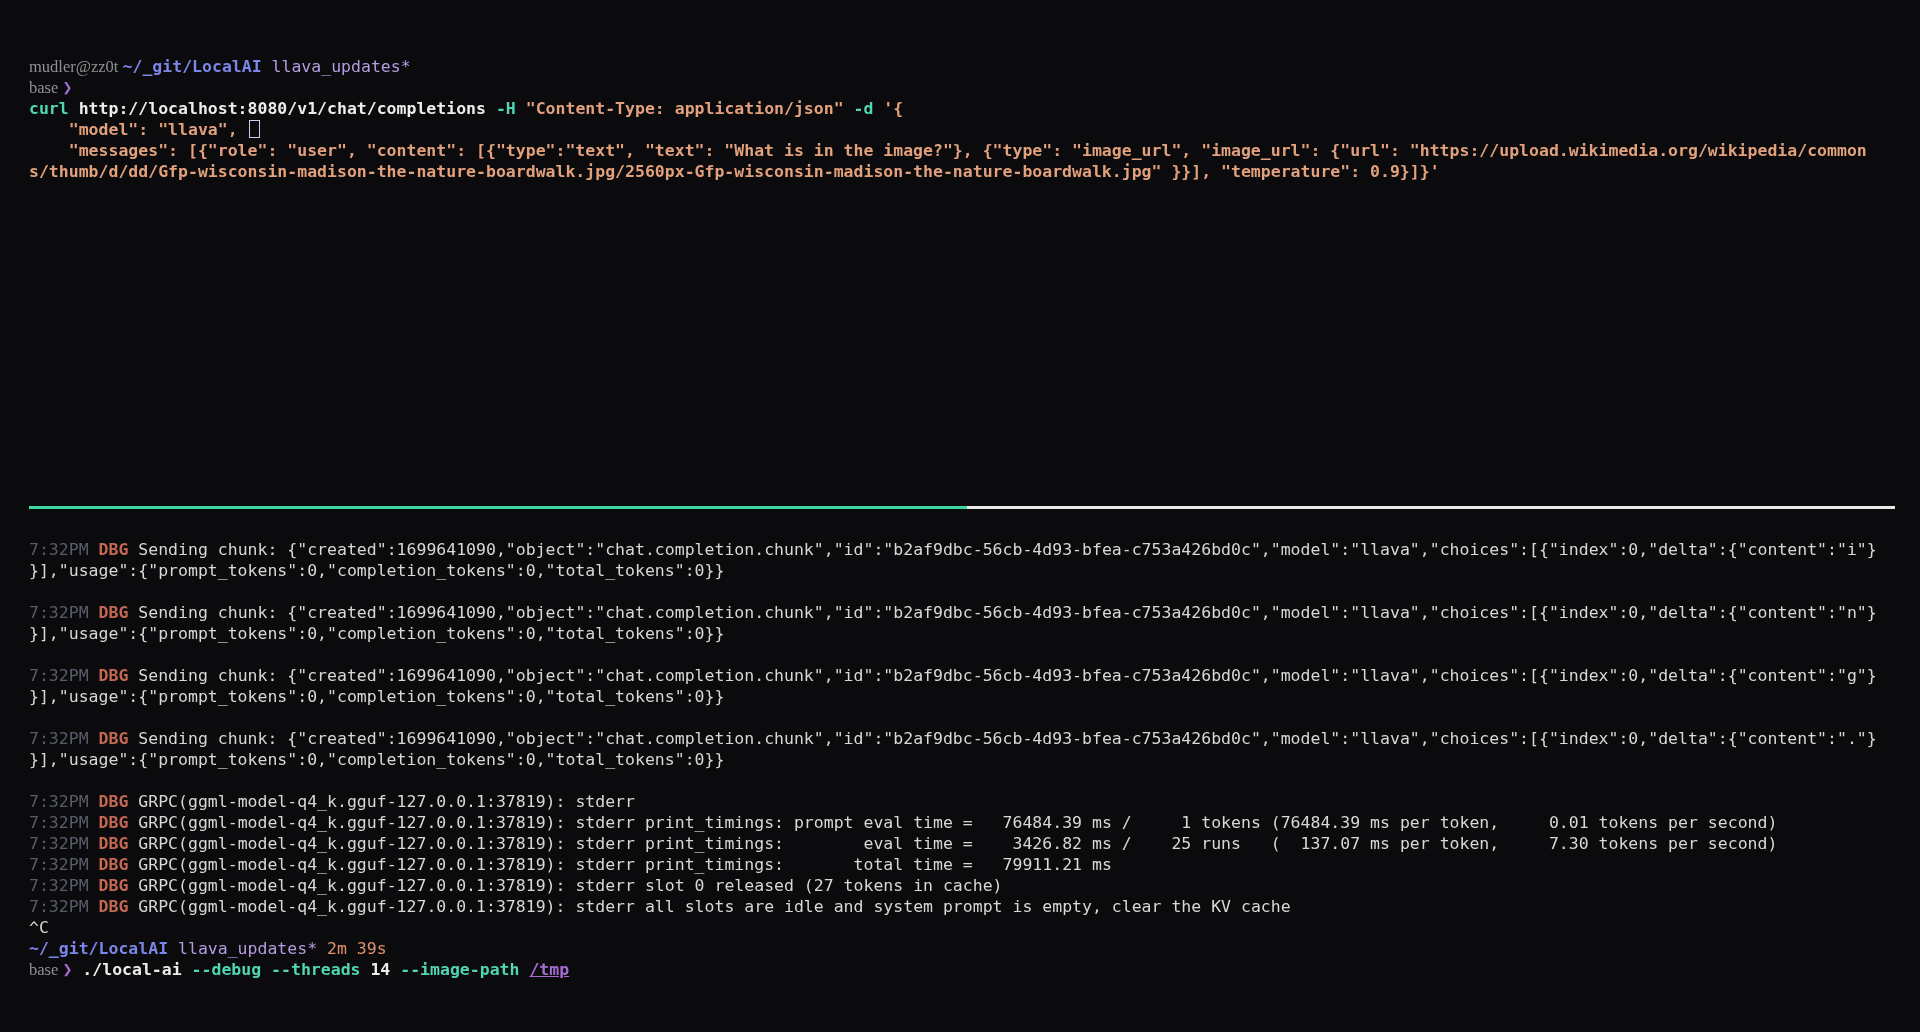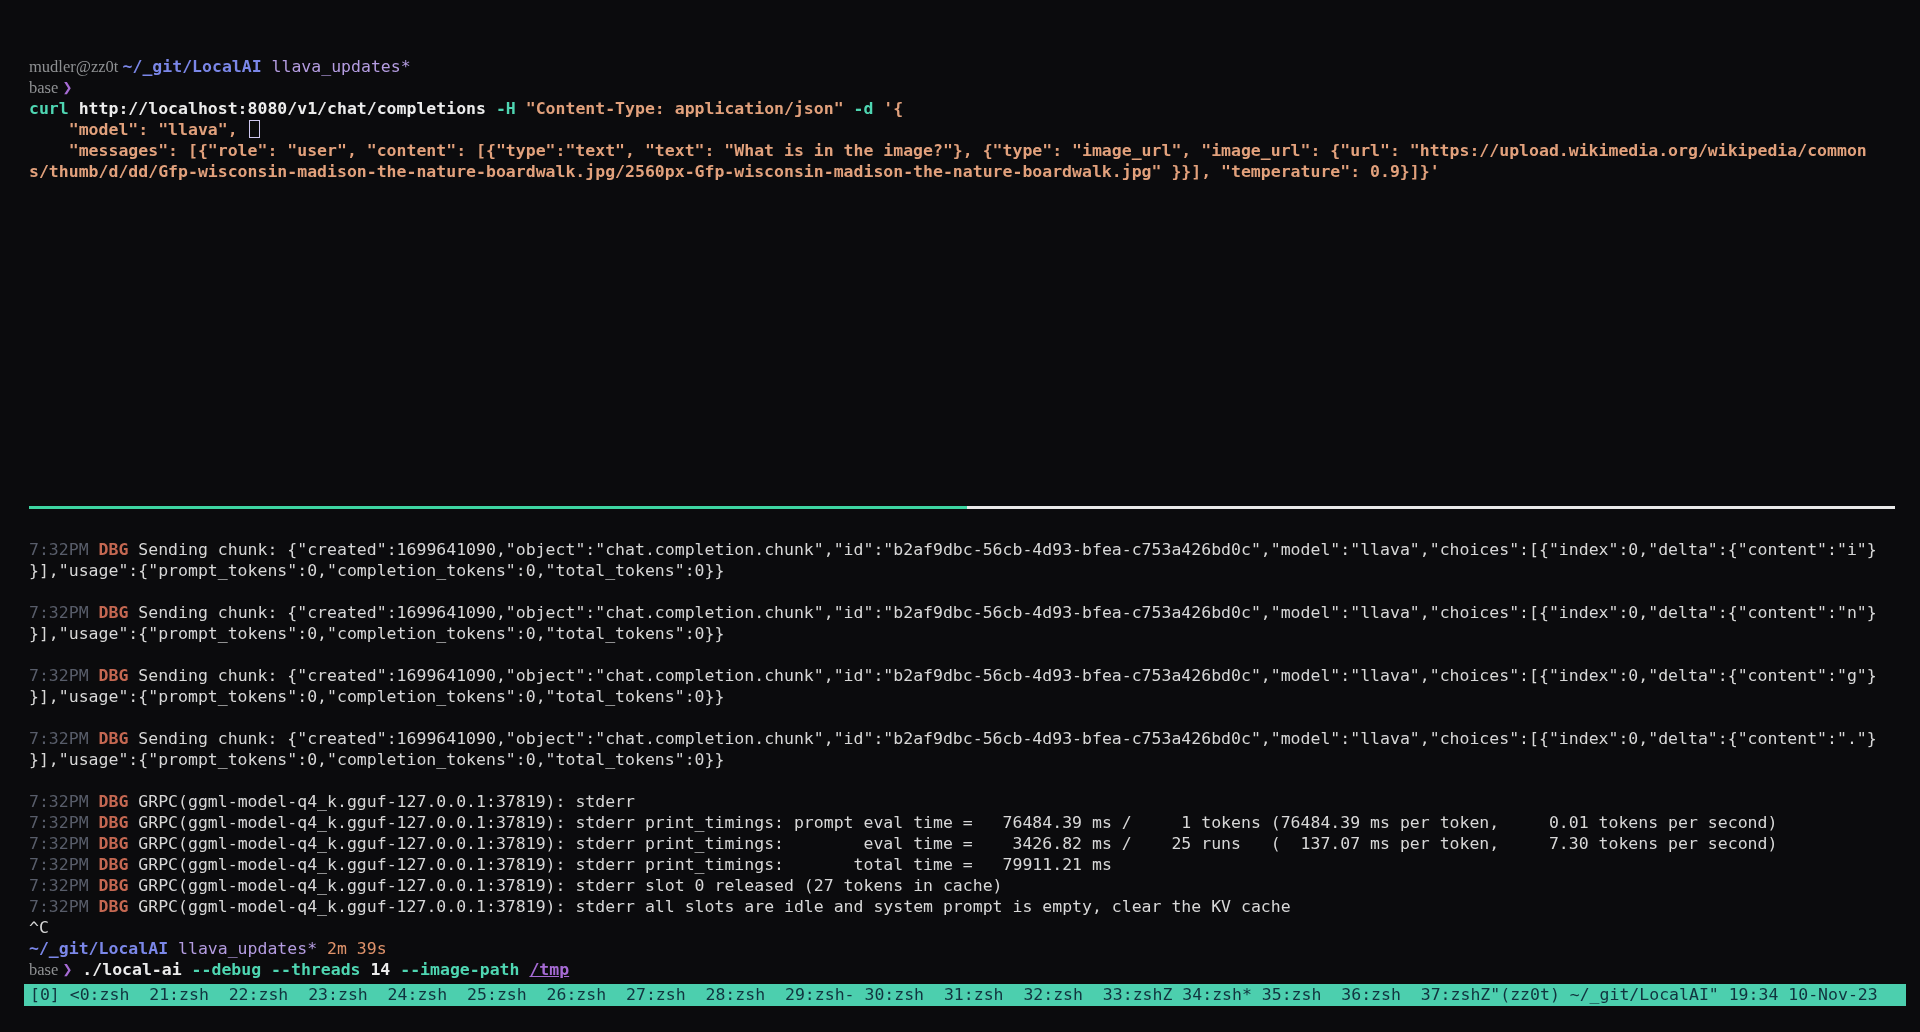--- a/index.html
+++ b/index.html
@@ -62,14 +62,13 @@
     font-size: 16.5px;
     white-space: pre;
     overflow: hidden;
   }
 </style>
 </head>
 <body>
 
 <div class="screen">
   <div id="term-lines"><div class="tline"><span class="dim">mudler@zz0t </span><span class="blue">~/_git/LocalAI</span><span class="purple"> llava_updates*</span></div><div class="tline"><span class="dim">base </span><span class="pchev">❯</span></div><div class="tline"><span class="teal">curl </span><span class="wb">http://localhost:8080/v1/chat/completions </span><span class="teal">-H </span><span class="orange">"Content-Type: application/json" </span><span class="teal">-d </span><span class="orange">'{</span></div><div class="tline"><span class="orange">    "model": "llava", </span><span class="cursor"></span></div><div class="tline"><span class="orange">    "messages": [{"role": "user", "content": [{"type":"text", "text": "What is in the image?"}, {"type": "image_url", "image_url": {"url": "https://upload.wikimedia.org/wikipedia/common</span></div><div class="tline"><span class="orange">s/thumb/d/dd/Gfp-wisconsin-madison-the-nature-boardwalk.jpg/2560px-Gfp-wisconsin-madison-the-nature-boardwalk.jpg" }}], "temperature": 0.9}]}'</span></div><div class="tline"> </div><div class="tline"> </div><div class="tline"> </div><div class="tline"> </div><div class="tline"> </div><div class="tline"> </div><div class="tline"> </div><div class="tline"> </div><div class="tline"> </div><div class="tline"> </div><div class="tline"> </div><div class="tline"> </div><div class="tline"> </div><div class="tline"> </div><div class="tline"> </div><div class="tline divider-row"><span class="divider-active"></span><span class="divider-inactive"></span></div><div class="tline"> </div><div class="tline"><span class="ts">7:32PM </span><span class="dbg">DBG </span><span class="w">Sending chunk: {"created":1699641090,"object":"chat.completion.chunk","id":"b2af9dbc-56cb-4d93-bfea-c753a426bd0c","model":"llava","choices":[{"index":0,"delta":{"content":"i"}</span></div><div class="tline"><span class="w">}],"usage":{"prompt_tokens":0,"completion_tokens":0,"total_tokens":0}}</span></div><div class="tline"> </div><div class="tline"><span class="ts">7:32PM </span><span class="dbg">DBG </span><span class="w">Sending chunk: {"created":1699641090,"object":"chat.completion.chunk","id":"b2af9dbc-56cb-4d93-bfea-c753a426bd0c","model":"llava","choices":[{"index":0,"delta":{"content":"n"}</span></div><div class="tline"><span class="w">}],"usage":{"prompt_tokens":0,"completion_tokens":0,"total_tokens":0}}</span></div><div class="tline"> </div><div class="tline"><span class="ts">7:32PM </span><span class="dbg">DBG </span><span class="w">Sending chunk: {"created":1699641090,"object":"chat.completion.chunk","id":"b2af9dbc-56cb-4d93-bfea-c753a426bd0c","model":"llava","choices":[{"index":0,"delta":{"content":"g"}</span></div><div class="tline"><span class="w">}],"usage":{"prompt_tokens":0,"completion_tokens":0,"total_tokens":0}}</span></div><div class="tline"> </div><div class="tline"><span class="ts">7:32PM </span><span class="dbg">DBG </span><span class="w">Sending chunk: {"created":1699641090,"object":"chat.completion.chunk","id":"b2af9dbc-56cb-4d93-bfea-c753a426bd0c","model":"llava","choices":[{"index":0,"delta":{"content":"."}</span></div><div class="tline"><span class="w">}],"usage":{"prompt_tokens":0,"completion_tokens":0,"total_tokens":0}}</span></div><div class="tline"> </div><div class="tline"><span class="ts">7:32PM </span><span class="dbg">DBG </span><span class="w">GRPC(ggml-model-q4_k.gguf-127.0.0.1:37819): stderr</span></div><div class="tline"><span class="ts">7:32PM </span><span class="dbg">DBG </span><span class="w">GRPC(ggml-model-q4_k.gguf-127.0.0.1:37819): stderr print_timings: prompt eval time =   76484.39 ms /     1 tokens (76484.39 ms per token,     0.01 tokens per second)</span></div><div class="tline"><span class="ts">7:32PM </span><span class="dbg">DBG </span><span class="w">GRPC(ggml-model-q4_k.gguf-127.0.0.1:37819): stderr print_timings:        eval time =    3426.82 ms /    25 runs   (  137.07 ms per token,     7.30 tokens per second)</span></div><div class="tline"><span class="ts">7:32PM </span><span class="dbg">DBG </span><span class="w">GRPC(ggml-model-q4_k.gguf-127.0.0.1:37819): stderr print_timings:       total time =   79911.21 ms</span></div><div class="tline"><span class="ts">7:32PM </span><span class="dbg">DBG </span><span class="w">GRPC(ggml-model-q4_k.gguf-127.0.0.1:37819): stderr slot 0 released (27 tokens in cache)</span></div><div class="tline"><span class="ts">7:32PM </span><span class="dbg">DBG </span><span class="w">GRPC(ggml-model-q4_k.gguf-127.0.0.1:37819): stderr all slots are idle and system prompt is empty, clear the KV cache</span></div><div class="tline"><span class="w">^C</span></div><div class="tline"><span class="blue">~/_git/LocalAI</span><span class="purple"> llava_updates*</span><span class="peach"> 2m 39s</span></div><div class="tline"><span class="dim">base </span><span class="pchev">❯ </span><span class="wb">./local-ai</span><span class="w"> </span><span class="teal">--debug</span><span class="w"> </span><span class="teal">--threads</span><span class="wb"> </span><span class="wb">14</span><span class="w"> </span><span class="teal">--image-path</span><span class="w"> </span><span class="plink">/tmp</span></div></div>
-  <div class="statusbar">[0] &lt;0:zsh  21:zsh  22:zsh  23:zsh  24:zsh  25:zsh  26:zsh  27:zsh  28:zsh  29:zsh- 30:zsh  31:zsh  32:zsh  33:zshZ 34:zsh* 35:zsh  36:zsh  37:zshZ"(zz0t) ~/_git/LocalAI" 19:34 10-Nov-23</div>
 </div>
 
 </body></html>

